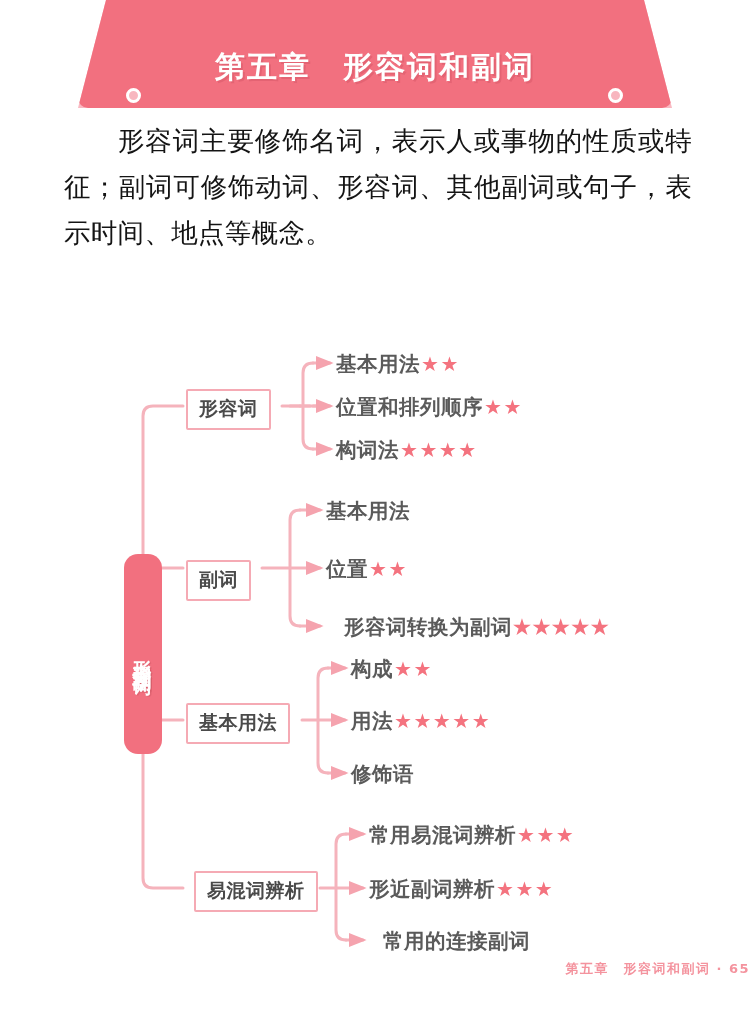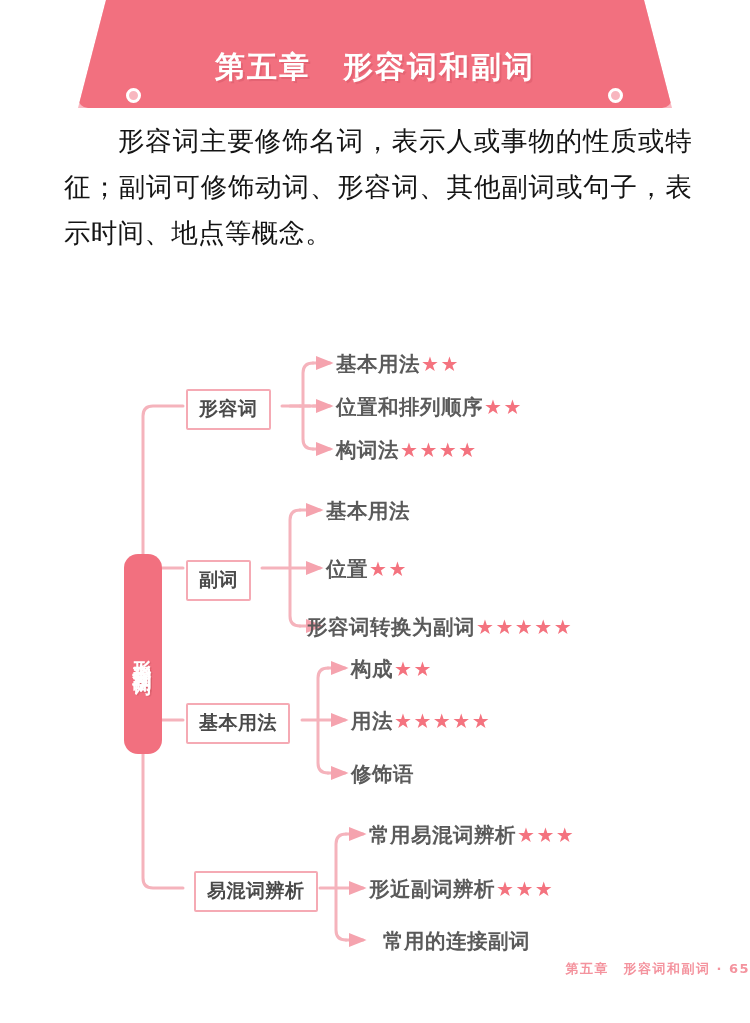--- a/index.html
+++ b/index.html
@@ -192,21 +192,21 @@
     <div class="leaf" style="left:336px; top:98px;">
       <span>构词法</span><span class="stars">★★★★</span>
     </div>
 
     <div class="leaf" style="left:326px; top:159px;">
       <span>基本用法</span><span class="stars"></span>
     </div>
     <div class="leaf" style="left:326px; top:217px;">
       <span>位置</span><span class="stars">★★</span>
     </div>
-    <div class="leaf" style="left:307px; top:275px;">
+    <div class="leaf" style="left:344px; top:275px;font-family:Liberation Serif, serif;">
       <span>形容词转换为副词</span><span class="stars">★★★★★</span>
     </div>
 
     <div class="leaf" style="left:351px; top:317px;">
       <span>构成</span><span class="stars">★★</span>
     </div>
     <div class="leaf" style="left:351px; top:369px;">
       <span>用法</span><span class="stars">★★★★★</span>
     </div>
     <div class="leaf" style="left:351px; top:422px;">

